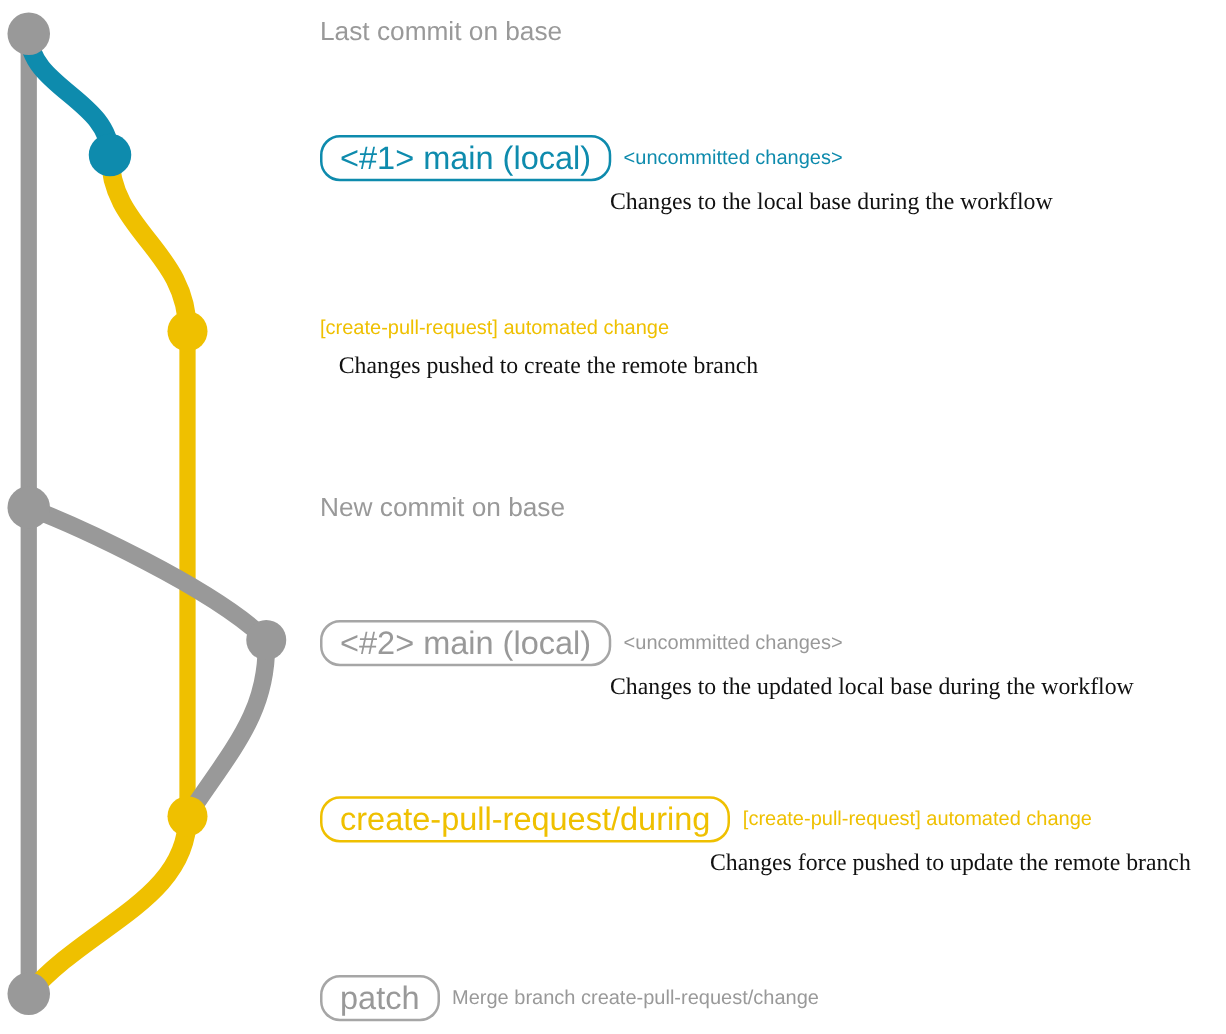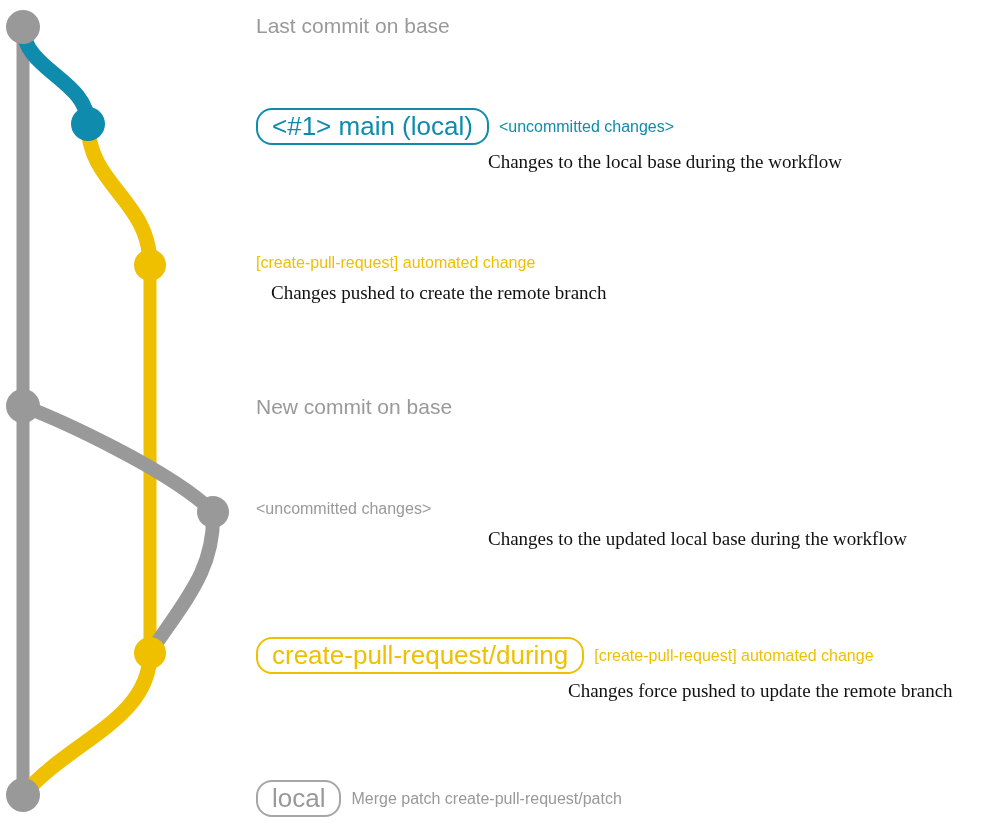--- a/index.html
+++ b/index.html
@@ -134,33 +134,34 @@
     </div>
     <div class="desc" style="margin-left:15px;">Changes pushed to create the remote branch</div>
   </div>
 
   <div class="row" style="top:394px; left:256px;">
     <div class="heading">New commit on base</div>
   </div>
 
   <div class="row" style="top:496px; left:256px;">
     <div class="row-line">
+      <span class="badge gray">&lt;#2&gt; main (local)</span>
       <span class="subject gray">&lt;uncommitted changes&gt;</span>
     </div>
     <div class="desc" style="margin-left:232px;">Changes to the updated local base during the workflow</div>
   </div>
 
   <div class="row" style="top:637px; left:256px;">
     <div class="row-line">
       <span class="badge yellow">create-pull-request/during</span>
       <span class="subject yellow">[create-pull-request] automated change</span>
     </div>
     <div class="desc" style="margin-left:312px;">Changes force pushed to update the remote branch</div>
   </div>
 
   <div class="row" style="top:780px; left:256px;">
     <div class="row-line">
-      <span class="badge gray">local</span>
-      <span class="subject gray">Merge patch create-pull-request/patch</span>
+      <span class="badge gray">patch</span>
+      <span class="subject gray">Merge branch create-pull-request/change</span>
     </div>
   </div>
 
 </div>
 
 </body></html>

